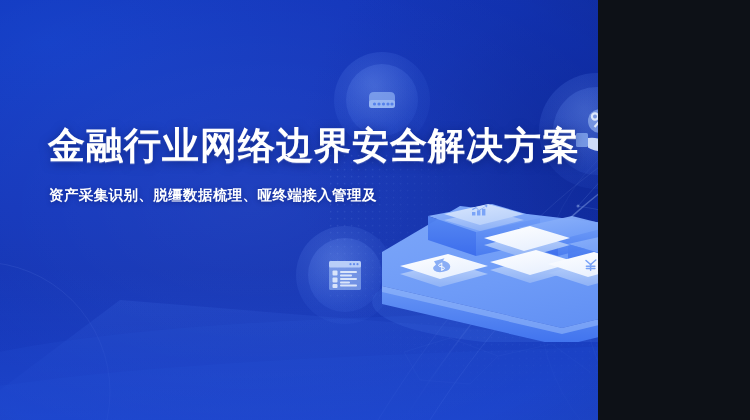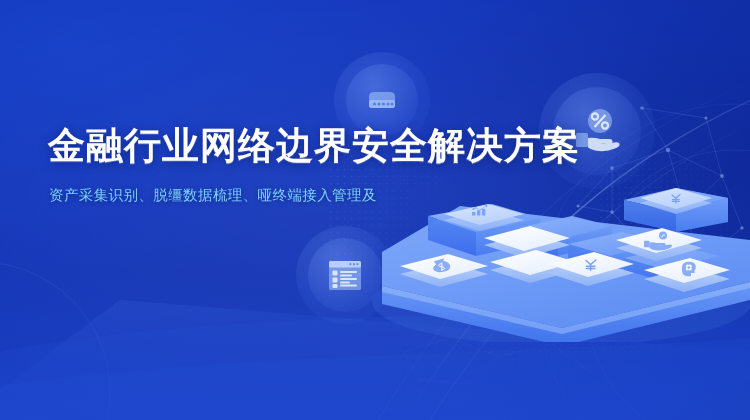--- a/index.html
+++ b/index.html
@@ -2,21 +2,21 @@
 <html><head>
 <meta charset="utf-8">
 <style>
   html, body {
     margin: 0;
     padding: 0;
     background: #0d1117;
   }
   #banner {
     position: relative;
-    width: 750px;
+    width: 598px;
     height: 420px;
     overflow: hidden;
     font-family: "Liberation Sans", "DejaVu Sans", sans-serif;
     background: #1437BC;
   }
 
   
   .bg-base {
     position: absolute;
     inset: 0;
@@ -87,22 +87,22 @@
     white-space: nowrap;
     text-shadow: 0 2px 10px rgba(6,20,90,0.55), 0 1px 0 rgba(255,255,255,0.25);
     z-index: 6;
   }
   .subhead {
     position: absolute;
     left: 49px;
     top: 183px;
     font-size: 14.5px;
     line-height: 24px;
-    font-weight: normal;
-    color: #7dd3fc;
+    font-weight: bold;
+    color: #ffffff;
     letter-spacing: 0.4px;
     text-shadow: 0 1px 5px rgba(6,20,90,0.45);
     z-index: 6;
   }
   .subhead .sub-line { display: block; white-space: nowrap; }
 
   
   #iso { position: absolute; left: 372px; top: 182px; z-index: 4; }
 </style>
 </head>

